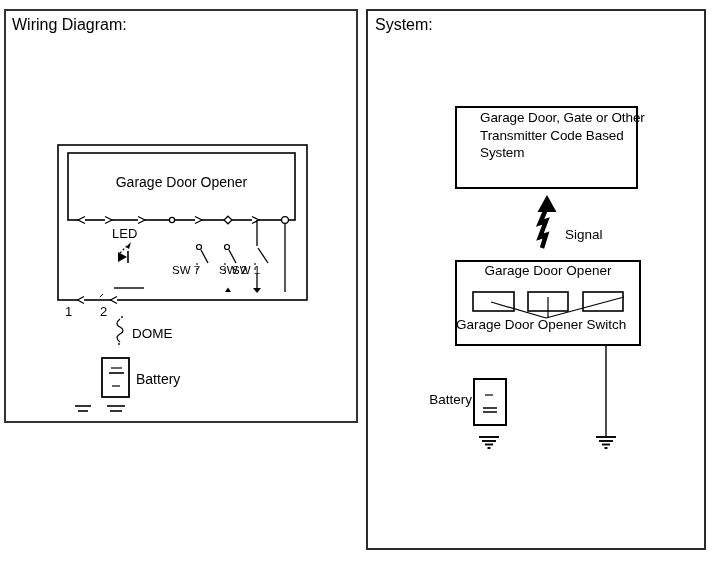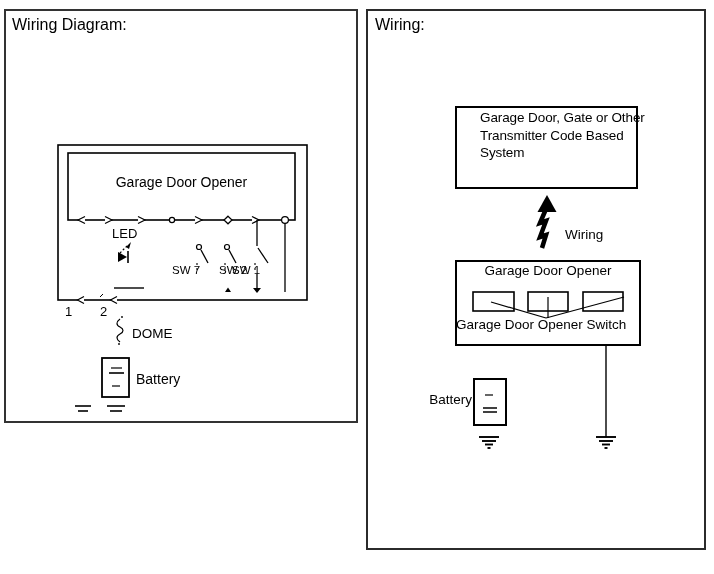--- a/index.html
+++ b/index.html
@@ -110,21 +110,21 @@
     <div class="t sw-label" style="left:166px;top:253px;">SW 7</div>
     <div class="t sw-label" style="left:197px;top:253px;margin-left:16px;">SW 2</div>
     <div class="t sw-label" style="left:226px;top:253px;">SW 1</div>
     <div class="t" style="left:59px;top:294px;font-size:13px;">1</div>
     <div class="t" style="left:94px;top:294px;font-size:13px;">2</div>
     <div class="t" style="left:126px;top:315px;font-size:13.5px;">DOME</div>
     <div class="t" style="left:130px;top:360px;font-size:14px;">Battery</div>
   </section>
 
   <section class="panel panel-right">
-    <div class="t panel-title" style="left:7px;top:5px;">Wiring:</div>
+    <div class="t panel-title" style="left:7px;top:5px;">System:</div>
 
     <svg class="layer" width="336" height="537" viewBox="0 0 336 537">
 
       <rect x="88" y="96" width="181" height="81" fill="none" stroke="#000" stroke-width="2"></rect>
 
       <g>
         <polygon points="179,184 169.5,201 188.5,201" fill="#000"></polygon>
         <path d="M178,198 L172,212 L178,210 L172,226 L178,224 L174,237" fill="none" stroke="#000" stroke-width="4.5" stroke-linejoin="miter"></path>
       </g>
 
@@ -158,19 +158,19 @@
       </g>
       <g stroke="#000" stroke-width="1.9">
         <line x1="111" y1="426" x2="131" y2="426"></line>
         <line x1="114" y1="430" x2="128" y2="430"></line>
         <line x1="117" y1="433.5" x2="125" y2="433.5"></line>
         <line x1="119.5" y1="437" x2="122.5" y2="437"></line>
       </g>
     </svg>
 
     <div class="t box-text" style="left:91px;top:98px;width:177px;margin-left:21px;">Garage Door, Gate or Other Transmitter Code Based System</div>
-    <div class="t" style="left:197px;top:216px;font-size:13.5px;">Wiring</div>
+    <div class="t" style="left:197px;top:216px;font-size:13.5px;">Signal</div>
     <div class="t ctr" style="left:88px;top:252px;width:184px;font-size:13.5px;">Garage Door Opener</div>
     <div class="t ctr" style="left:88px;top:306px;width:148px;font-size:13.5px;">Garage Door Opener Switch</div>
     <div class="t rt" style="left:58px;top:381px;width:46px;font-size:13.5px;">Battery</div>
   </section>
 
 </div>
 
 </body></html>

